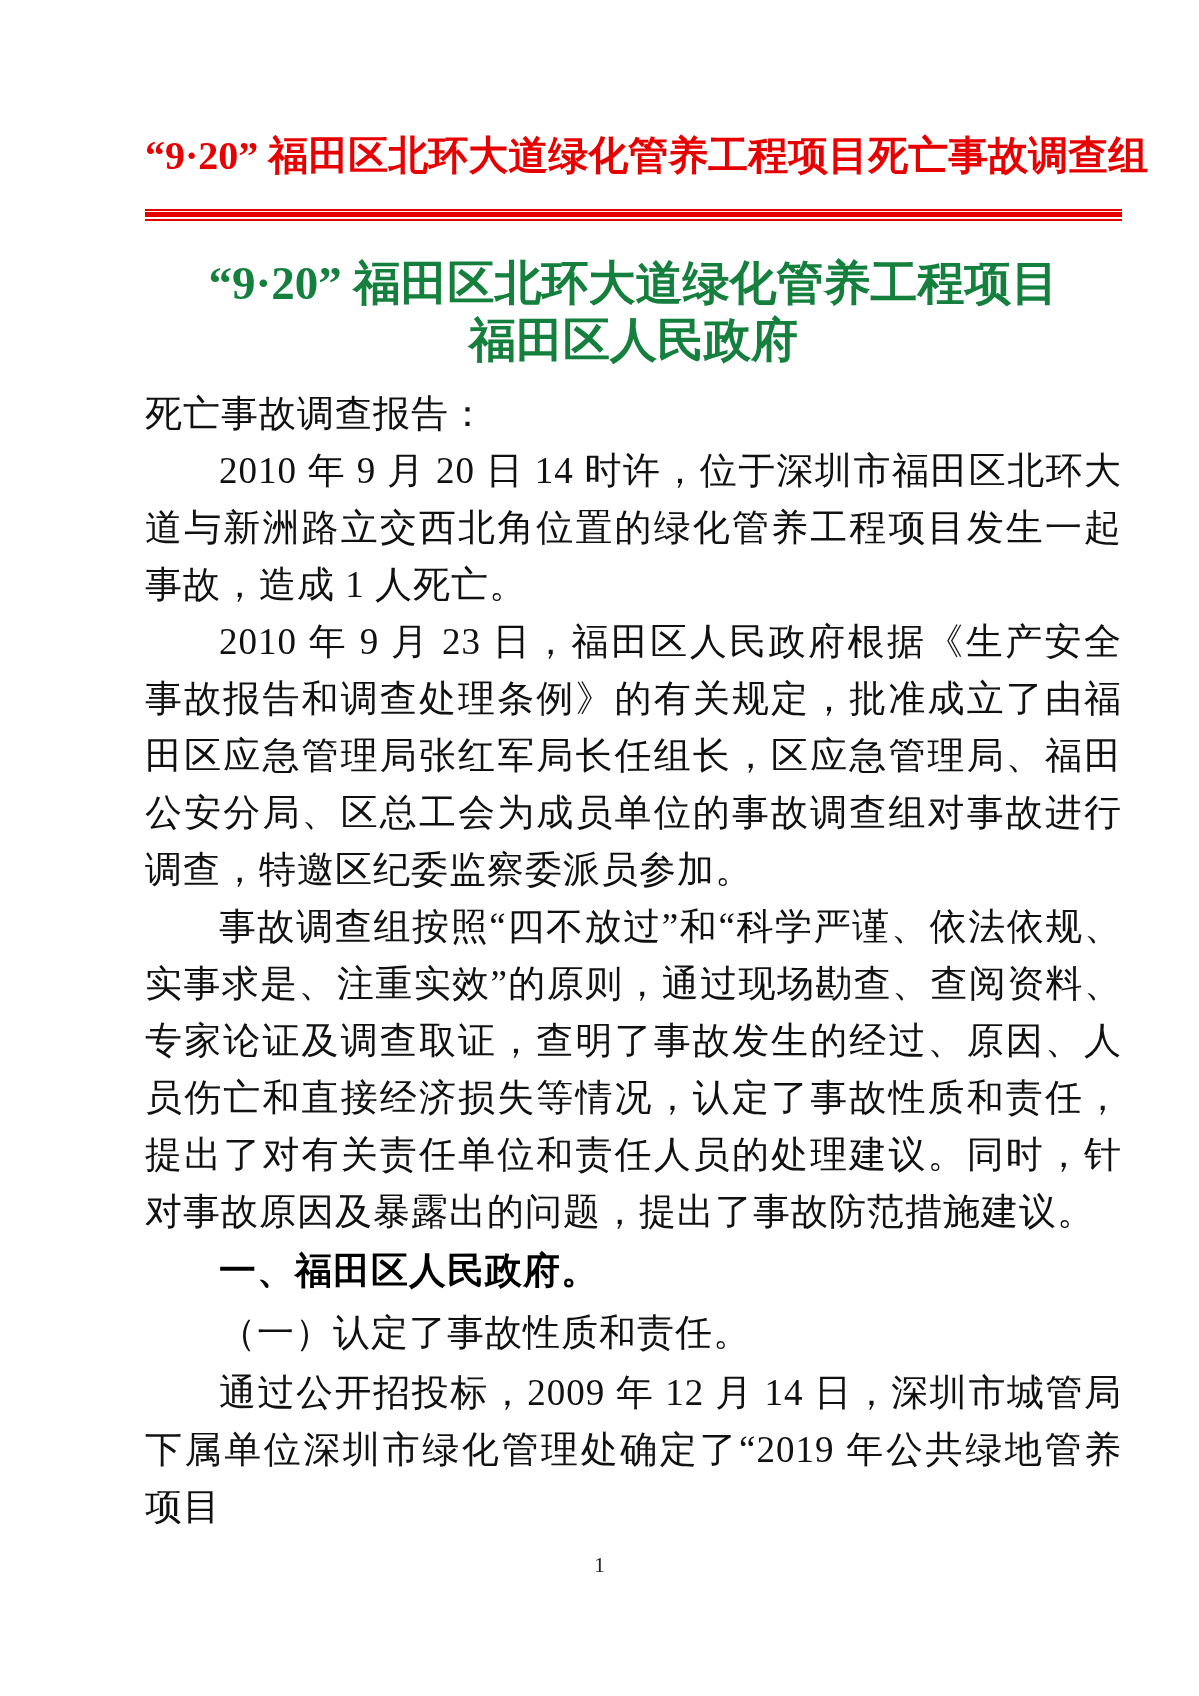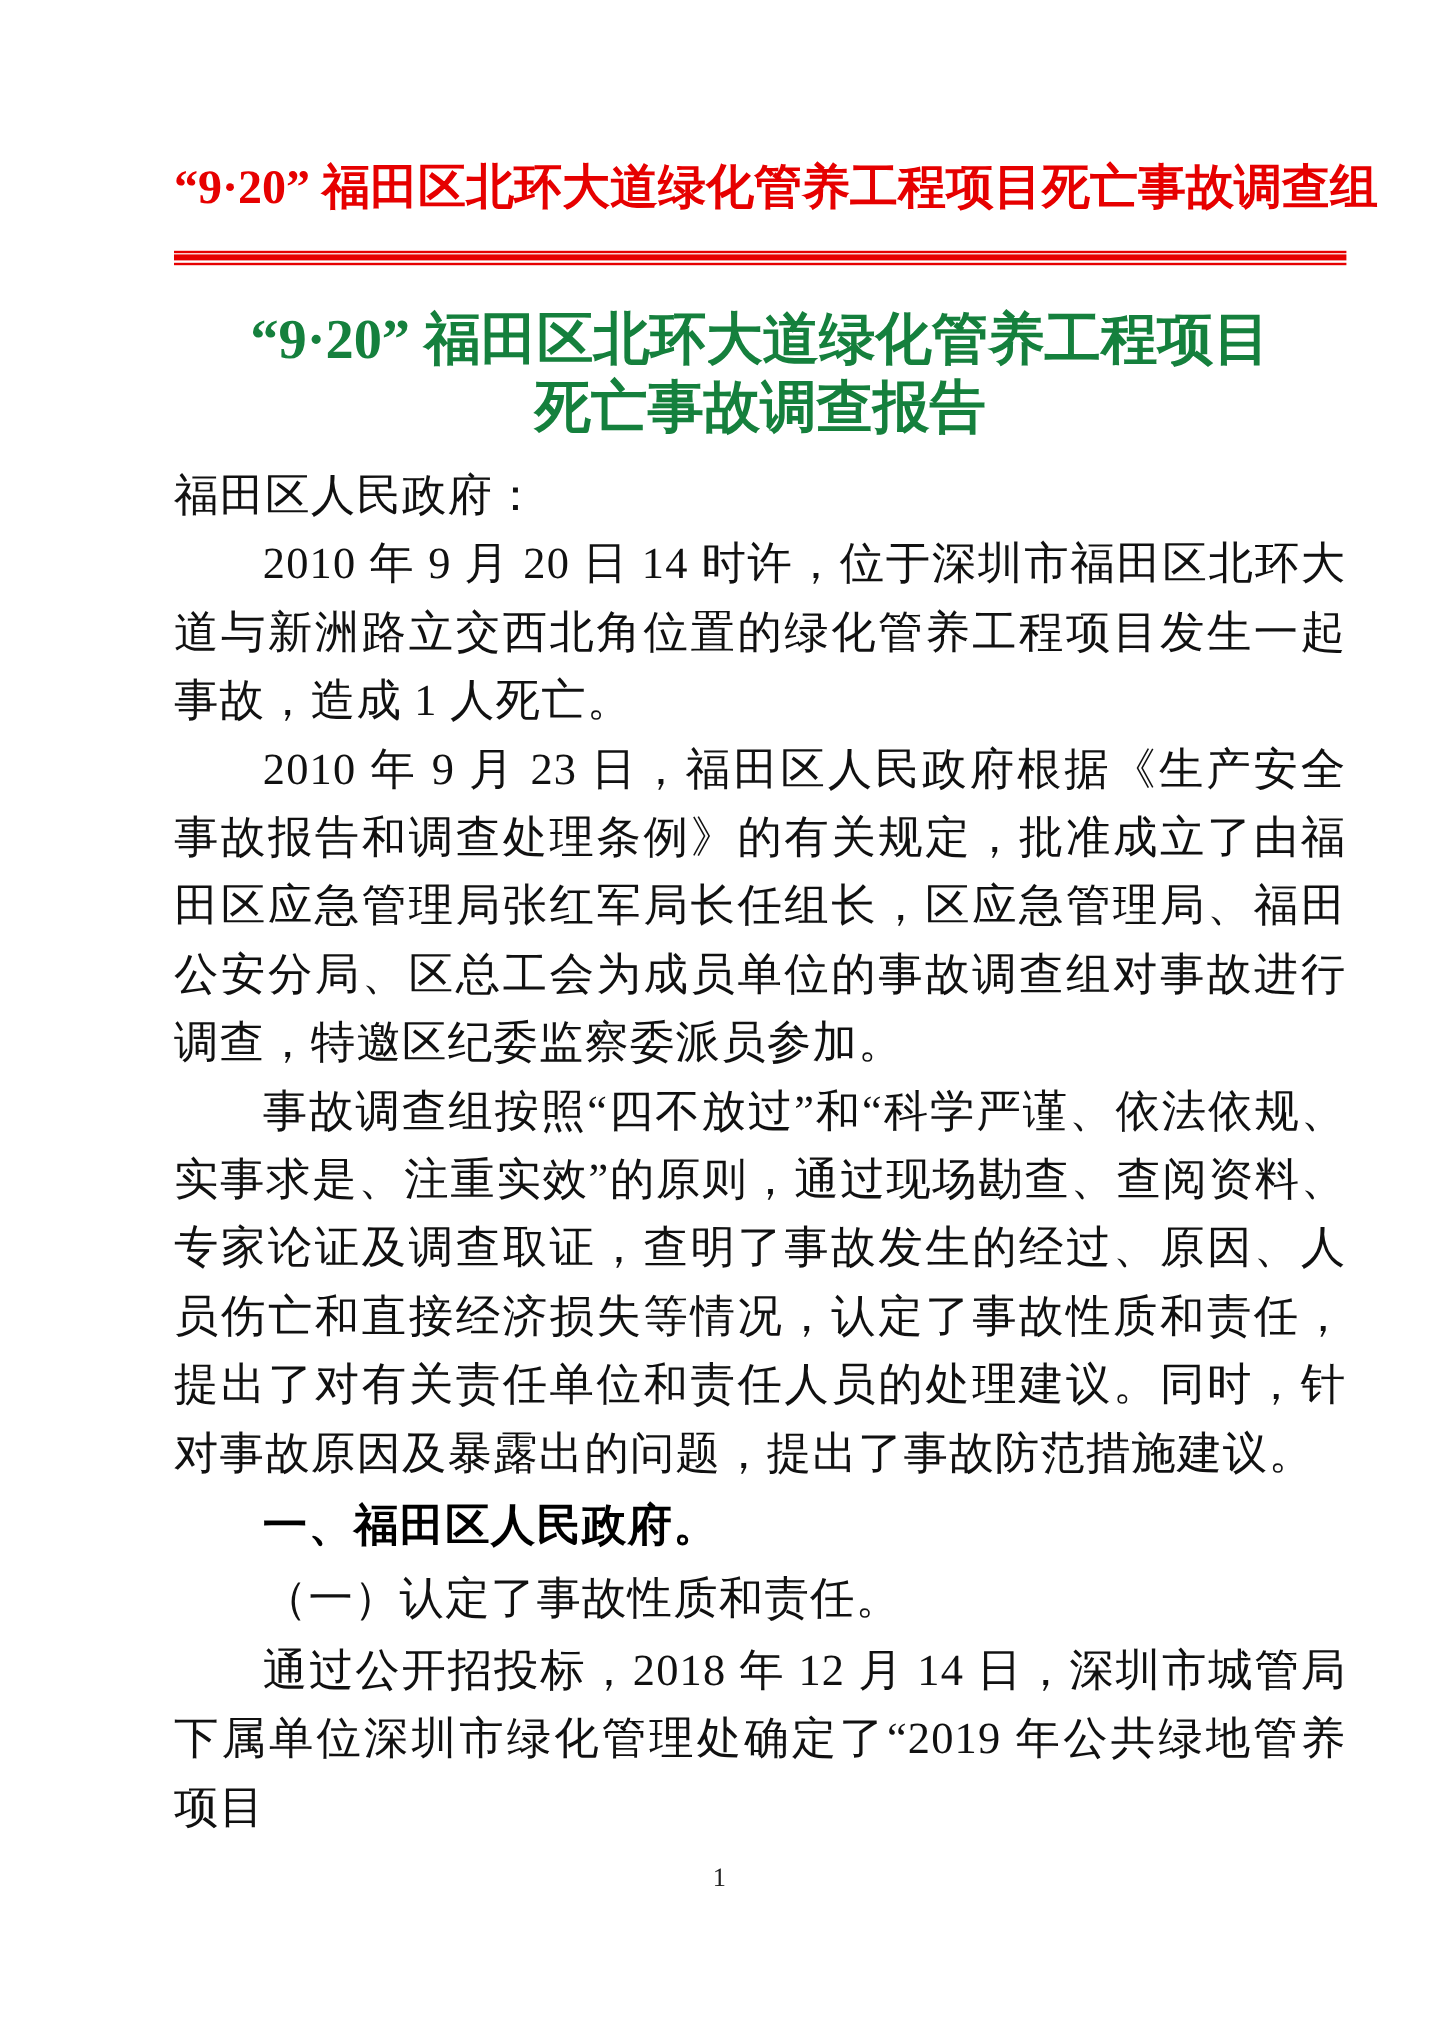--- a/index.html
+++ b/index.html
@@ -109,36 +109,36 @@
     <div class="banner">“9·20” 福田区北环大道绿化管养工程项目死亡事故调查组</div>
     <div class="rule">
       <div class="thin-top"></div>
       <div class="thick"></div>
       <div class="thin-bottom"></div>
     </div>
   </header>
 
   <h1 class="doc-title">
     <span>“9·20” 福田区北环大道绿化管养工程项目</span>
-    <span>死亡事故调查报告</span>
+    <span>福田区人民政府</span>
   </h1>
 
   <main class="content">
-    <p class="salutation">福田区人民政府：</p>
+    <p class="salutation">死亡事故调查报告：</p>
 
     <p class="para">2010 年 9 月 20 日 14 时许，位于深圳市福田区北环大道与新洲路立交西北角位置的绿化管养工程项目发生一起事故，造成 1 人死亡。</p>
 
     <p class="para">2010 年 9 月 23 日，福田区人民政府根据《生产安全事故报告和调查处理条例》的有关规定，批准成立了由福田区应急管理局张红军局长任组长，区应急管理局、福田公安分局、区总工会为成员单位的事故调查组对事故进行调查，特邀区纪委监察委派员参加。</p>
 
     <p class="para">事故调查组按照“四不放过”和“科学严谨、依法依规、实事求是、注重实效”的原则，通过现场勘查、查阅资料、专家论证及调查取证，查明了事故发生的经过、原因、人员伤亡和直接经济损失等情况，认定了事故性质和责任，提出了对有关责任单位和责任人员的处理建议。同时，针对事故原因及暴露出的问题，提出了事故防范措施建议。</p>
 
     <h2 class="section-heading">一、福田区人民政府。</h2>
 
     <p class="para subsection-heading">（一）认定了事故性质和责任。</p>
 
-    <p class="para">通过公开招投标，2018 年 12 月 14 日，深圳市城管局下属单位深圳市绿化管理处确定了“2019 年公共绿地管养项目</p>
+    <p class="para">通过公开招投标，2009 年 12 月 14 日，深圳市城管局下属单位深圳市绿化管理处确定了“2019 年公共绿地管养项目</p>
   </main>
 
   <footer class="page-footer">
     <div class="page-number">1</div>
   </footer>
 
 </div>
 
 </body></html>

